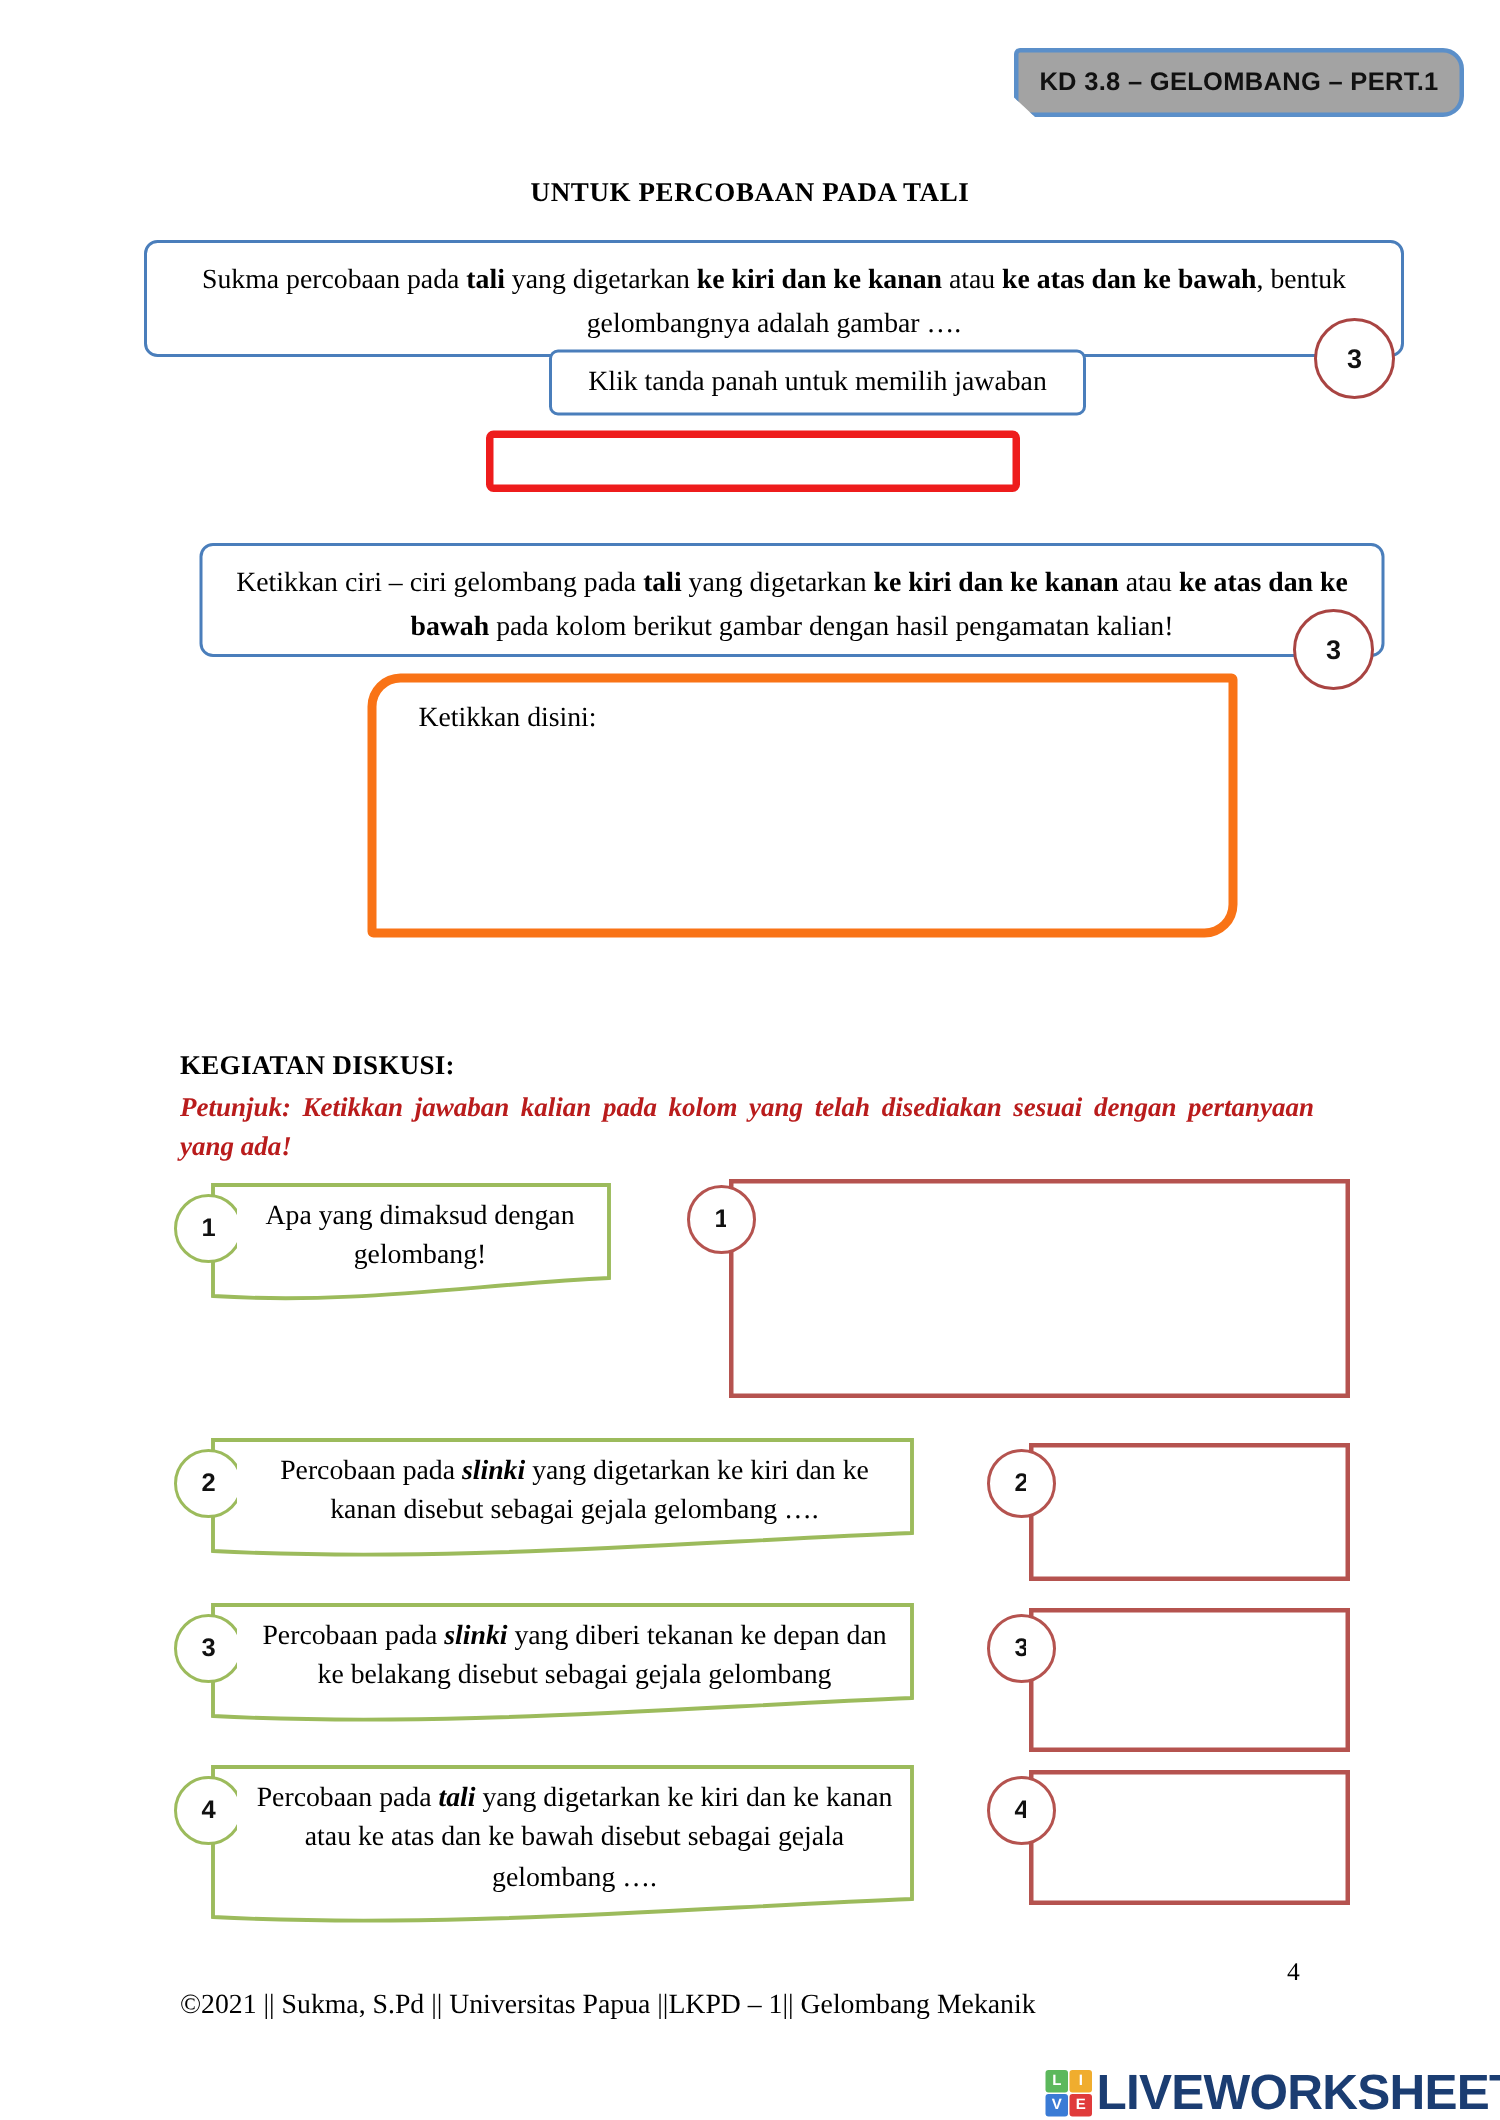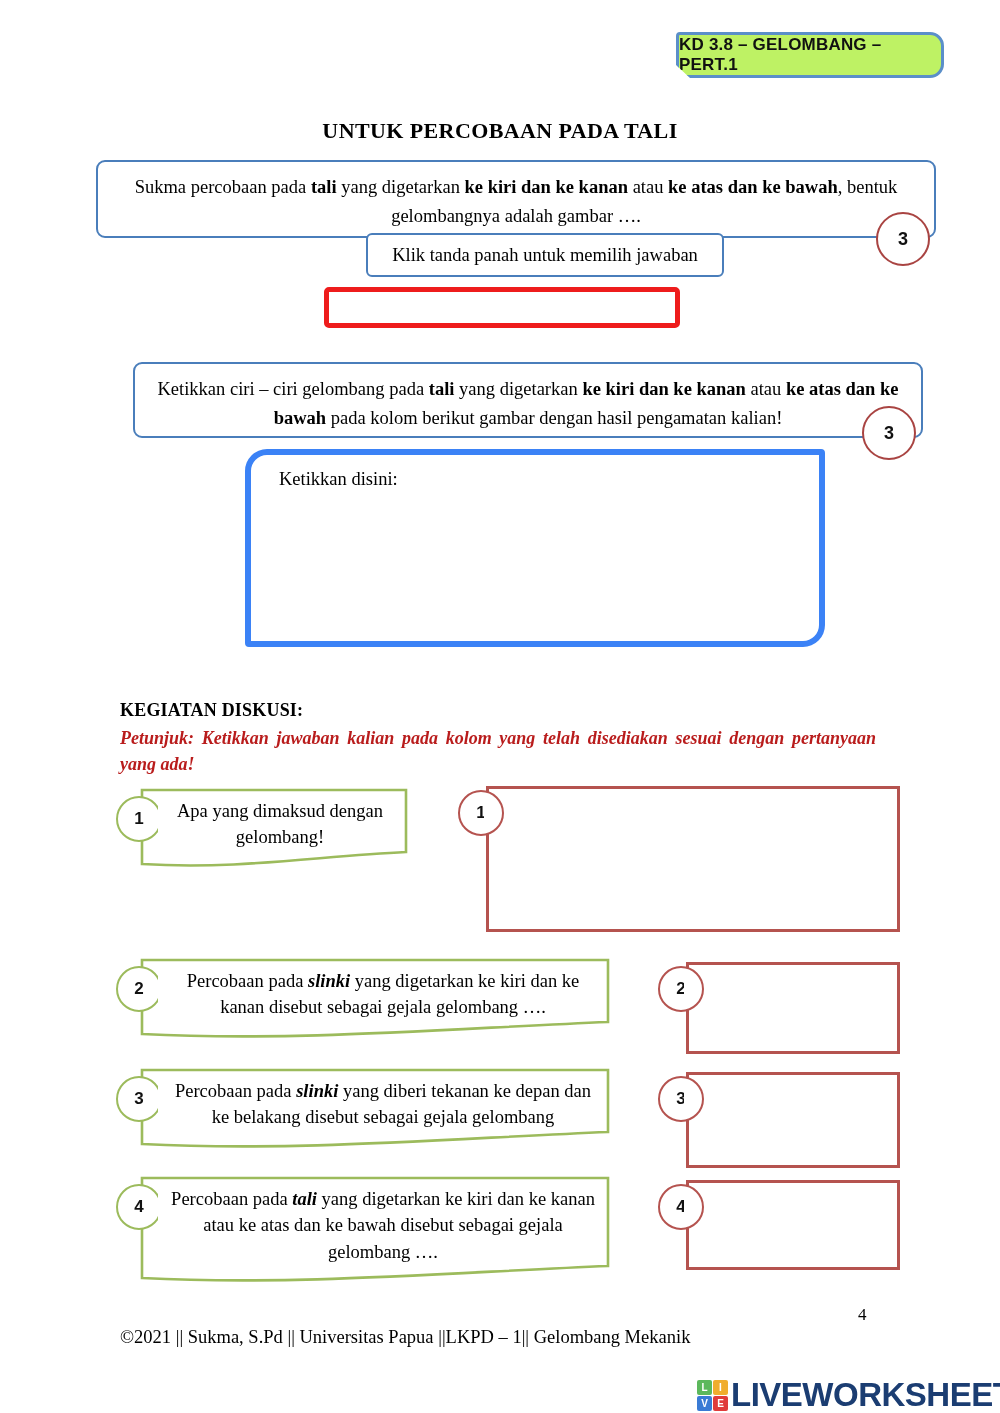--- a/index.html
+++ b/index.html
@@ -17,45 +17,45 @@
     height: 1413px;
     background: #ffffff;
     overflow: hidden;
   }
 
   
   .kd-badge {
     position: absolute;
     left: 676px;
     top: 32px;
-    width: 268px;
+    width: 300px;
     height: 46px;
     border: 3px solid #5b8fc9;
     border-radius: 4px 14px 14px 4px;
-    background: #bef264;
+    background: #a3a3a3;
     box-sizing: border-box;
     display: flex;
     align-items: center;
     justify-content: center;
     font-family: "Liberation Sans", sans-serif;
     font-weight: bold;
     font-size: 17px;
     letter-spacing: 0.2px;
     color: #111111;
     clip-path: polygon(0 0, 100% 0, 100% 100%, 14px 100%, 0 calc(100% - 13px));
   }
 
   
   .page-title {
     position: absolute;
     left: 0;
     top: 118px;
     width: 1000px;
     text-align: center;
-    font-size: 22px;
+    font-size: 18px;
     font-weight: bold;
     letter-spacing: 0.4px;
   }
 
   
   .blue-box {
     position: absolute;
     border: 2.5px solid #4a7ebb;
     border-radius: 9px;
     background: #ffffff;
@@ -105,22 +105,22 @@
     border: 5px solid #ee1c1c;
     border-radius: 5px;
     background: #ffffff;
     box-sizing: border-box;
   }
   .red-textarea {
     position: absolute;
     left: 245px;
     top: 449px;
     width: 580px;
-    height: 198px;
-    border: 6px solid #3b82f6;
+    height: 176px;
+    border: 6px solid #f97316;
     border-radius: 22px 4px 22px 4px;
     background: #ffffff;
     box-sizing: border-box;
     padding: 14px 0 0 28px;
     font-size: 18.5px;
   }
 
   
   .circle-marker {
     position: absolute;

